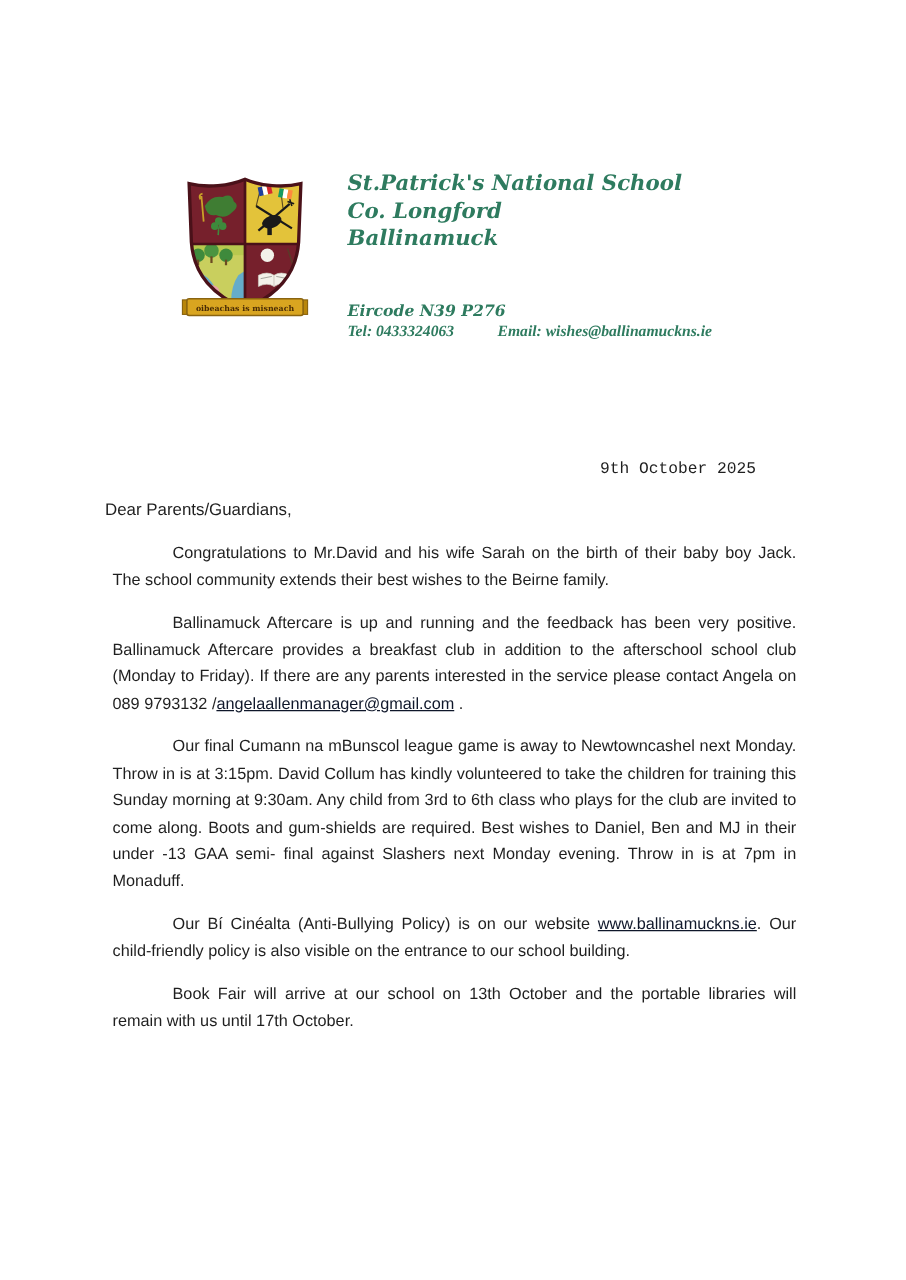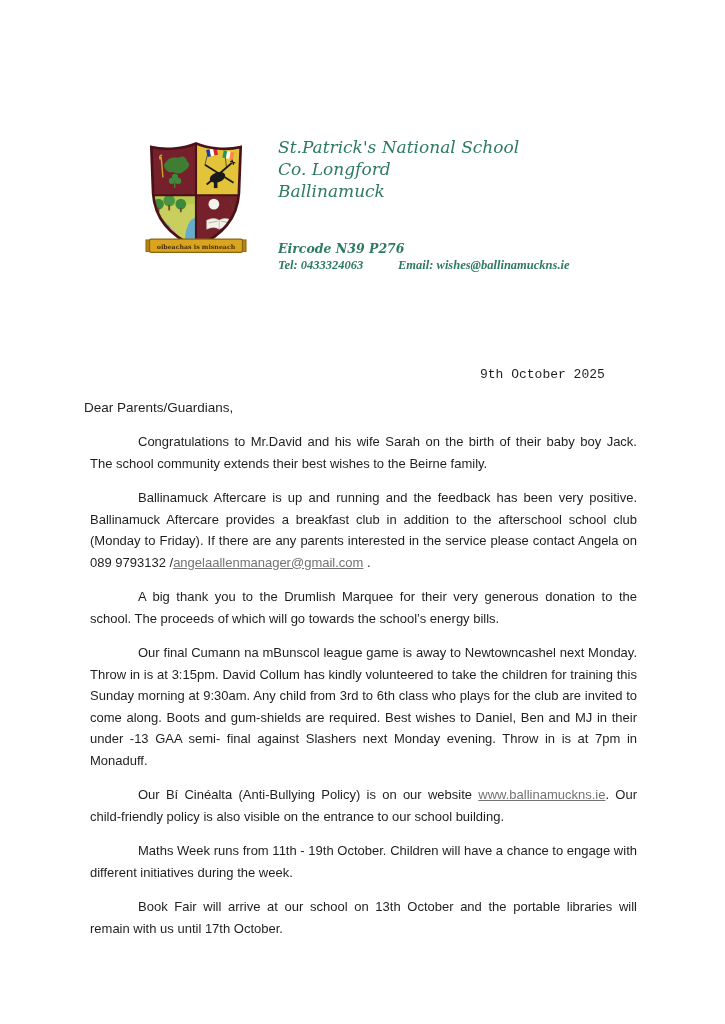--- a/index.html
+++ b/index.html
@@ -11,21 +11,21 @@
     overflow:hidden;
     font-family:"Liberation Sans",sans-serif;
     color:#1f1f1f;
   }
   
   .crest{position:absolute;left:142px;top:138px;width:108px;height:118px;}
   .school-block{
     position:absolute;left:278px;top:136px;
     color:#2e7b5f;
     font-family:"DejaVu Serif",serif;
-    font-style:italic;font-weight:normal;
+    font-style:italic;font-weight:bold;
   }
   .school-name{font-size:17px;line-height:22px;}
   .school-line{font-size:17px;line-height:22px;}
   .contact-block{
     position:absolute;left:278px;top:240px;width:330px;
     color:#2e7b5f;
     font-family:"DejaVu Serif",serif;
     font-style:italic;font-weight:bold;
     font-size:12.5px;line-height:17px;
   }
@@ -44,21 +44,21 @@
   .letter-body{
     position:absolute;left:90px;top:431px;width:547px;
     font-size:13px;line-height:21.5px;
     text-align:justify;
   }
   .letter-body p.para{
     margin:0 0 13px 0;
     text-indent:48px;
   }
   .letter-body a.link{
-    color:#737373;text-decoration:underline;cursor:pointer;
+    color:#0f172a;text-decoration:underline;cursor:pointer;
   }
   svg text.motto-text{
     font-family:"DejaVu Serif",serif;
     font-weight:bold;
     font-size:7px;
     fill:#4a2c05;
   }
 </style>
 </head>
 <body>
@@ -158,20 +158,18 @@
       <span class="contact-email">Email: wishes@ballinamuckns.ie</span>
     </div>
   </div>
 
   <div class="date-line">9th October 2025</div>
   <div class="salutation">Dear Parents/Guardians,</div>
 
   <div class="letter-body">
       <p class="para">Congratulations to Mr.David and his wife Sarah on the birth of their baby boy Jack.  The school community extends their best wishes to the Beirne family.</p>
       <p class="para">Ballinamuck Aftercare is up and running and the feedback has been very positive. Ballinamuck Aftercare provides a breakfast club in addition to the afterschool school club (Monday to Friday).  If there are any parents interested in the service please contact Angela on 089 9793132 /<a class="link" href="#">angelaallenmanager@gmail.com</a> .</p>
-      <p class="para">A big thank you to the Drumlish Marquee for their very generous donation to the school.  The proceeds of which will go towards the school’s energy bills.</p>
       <p class="para">Our final Cumann na mBunscol league game is away to Newtowncashel next Monday.  Throw in is at 3:15pm.  David Collum has kindly volunteered to take the children for training this Sunday morning at 9:30am.  Any child from 3rd to 6th class who plays for the club are invited to come along. Boots and gum-shields are required.  Best wishes to Daniel, Ben and MJ in their under -13 GAA semi- final against Slashers next Monday evening.  Throw in is at 7pm in Monaduff.</p>
       <p class="para">Our Bí Cinéalta (Anti-Bullying Policy) is on our website <a class="link" href="#">www.ballinamuckns.ie</a>. Our child-friendly policy is also visible on the entrance to our school building.</p>
-      <p class="para">Maths Week runs from 11th - 19th October.  Children will have a chance to engage with different initiatives during the week.</p>
       <p class="para">Book Fair will arrive at our school on 13th October and the portable libraries will remain with us until 17th October.</p>
     </div>
 
 </div>
 
 </body></html>

